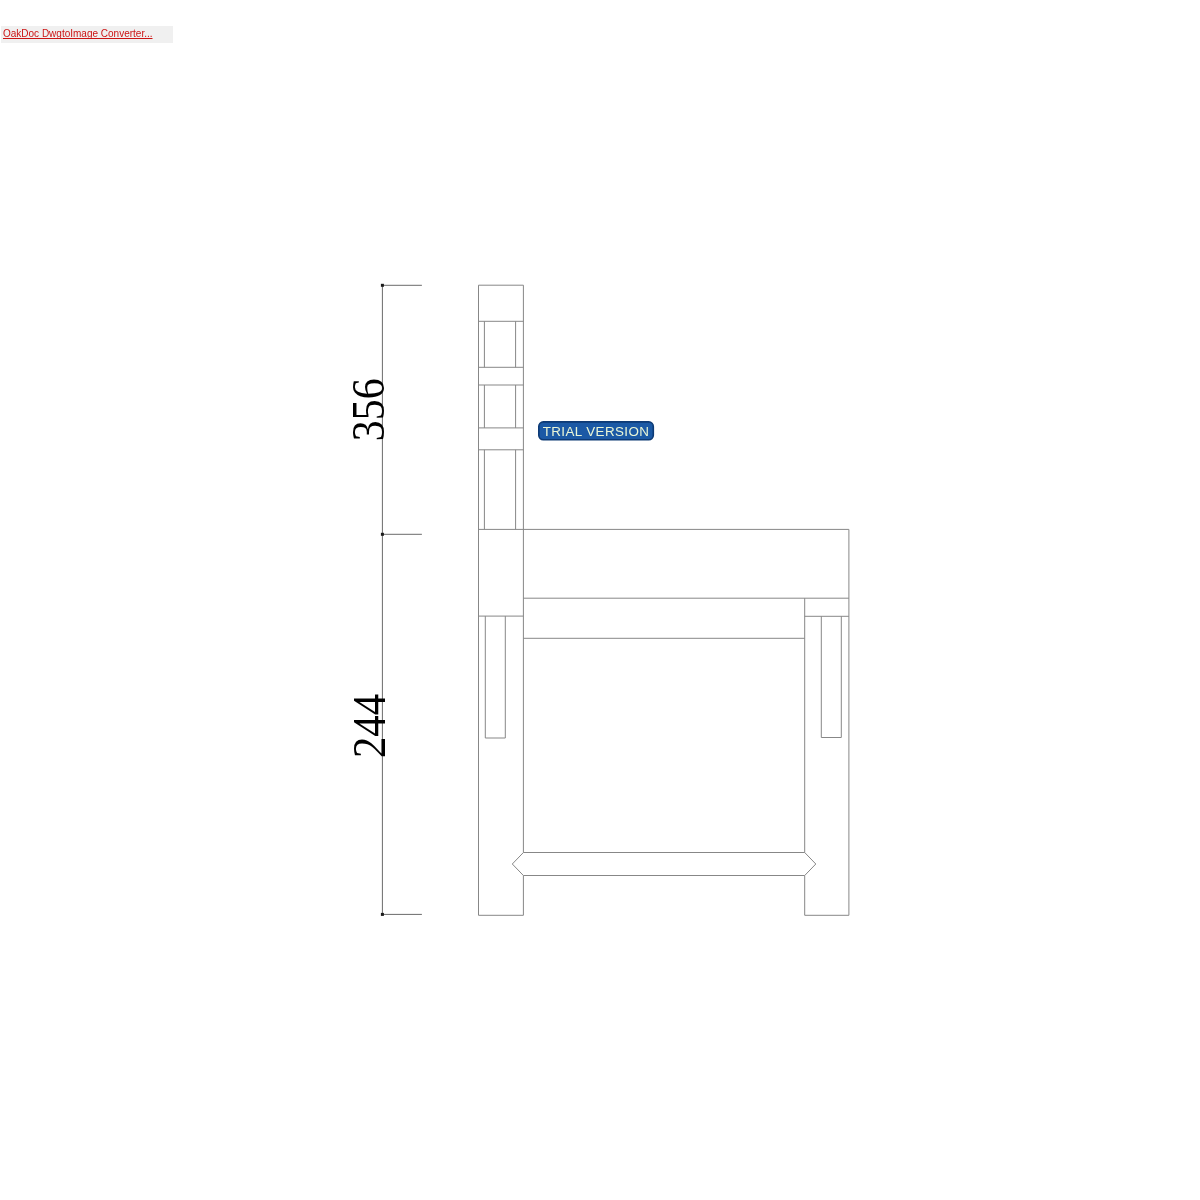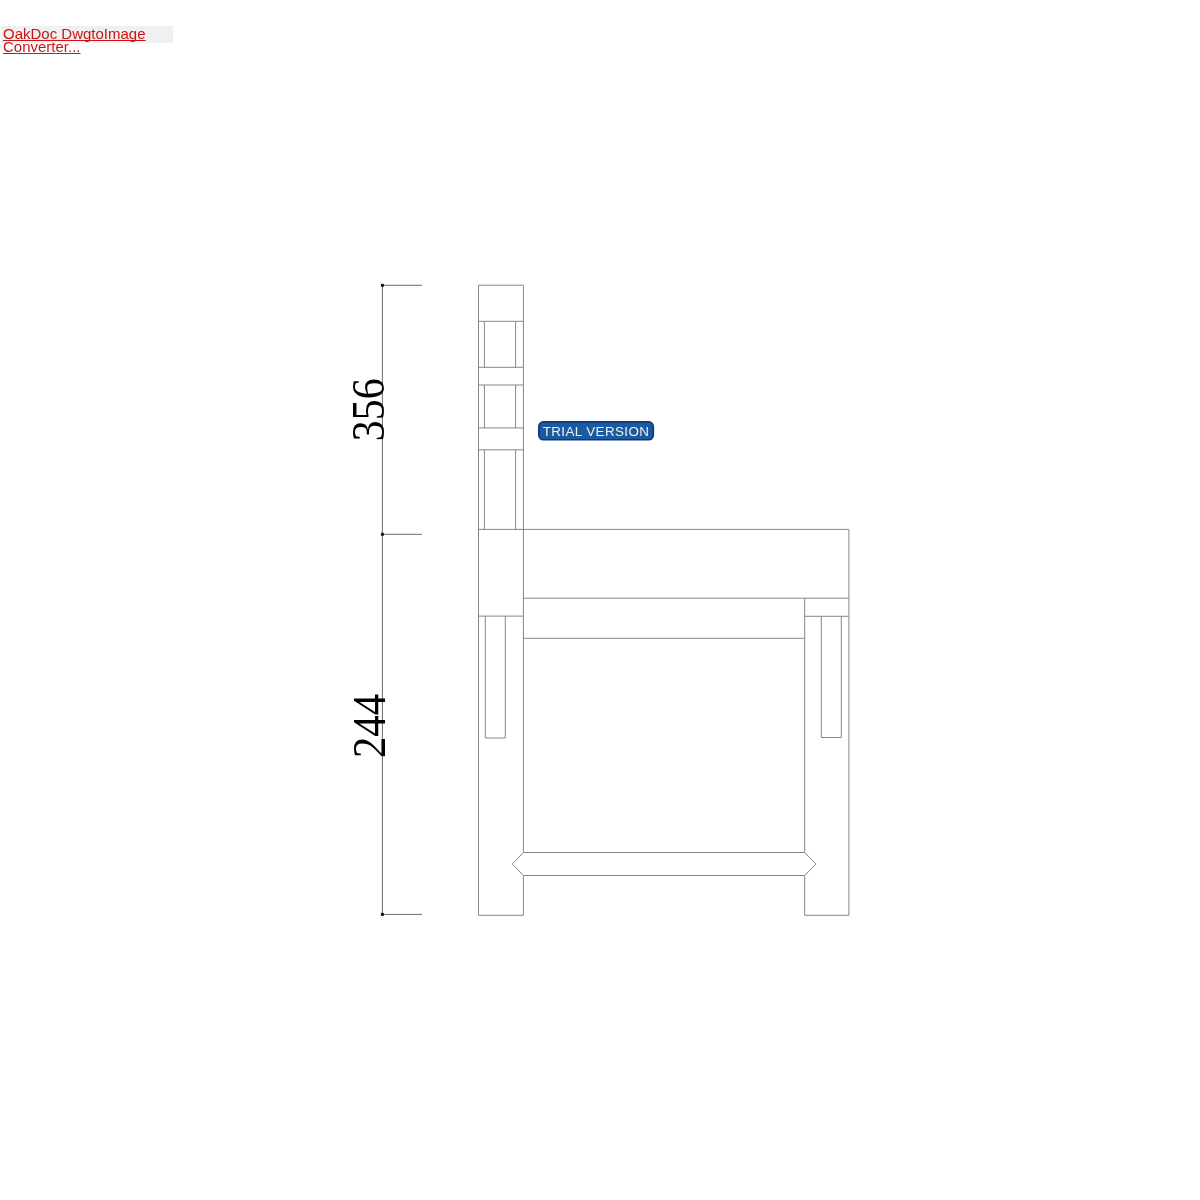--- a/index.html
+++ b/index.html
@@ -1,19 +1,19 @@
 <!DOCTYPE html>
 <html><head>
 <meta charset="utf-8">
 <style>
   html,body{margin:0;padding:0;background:#ffffff;width:1200px;height:1200px;overflow:hidden;}
   #link{
     position:absolute; left:1px; top:26px; width:170px; height:16px;
     font-family:"Liberation Sans", sans-serif;
-    font-size:15px; line-height:13px; color:#cc1414; text-decoration:underline; text-decoration-skip-ink:none;
+    font-size:10px; line-height:13px; color:#cc1414; text-decoration:underline; text-decoration-skip-ink:none;
     background:#f0f0f0; padding:1px 0 0 2px;
   }
   svg{position:absolute;left:0;top:0;}
 </style>
 </head>
 <body>
 <div id="link">OakDoc DwgtoImage Converter...</div>
 <svg width="1200" height="1200" viewBox="0 0 1200 1200">
   <g stroke="#6b6b6b" stroke-width="1" fill="none">
 

